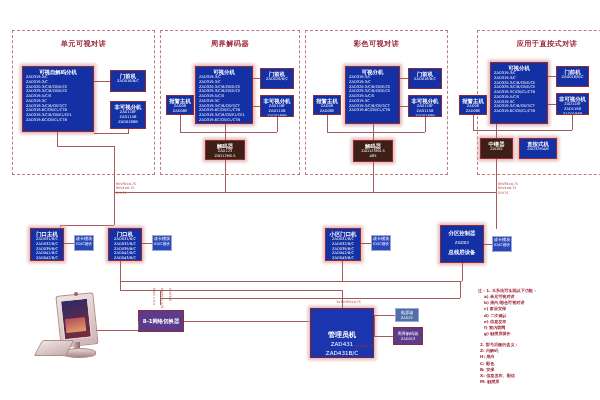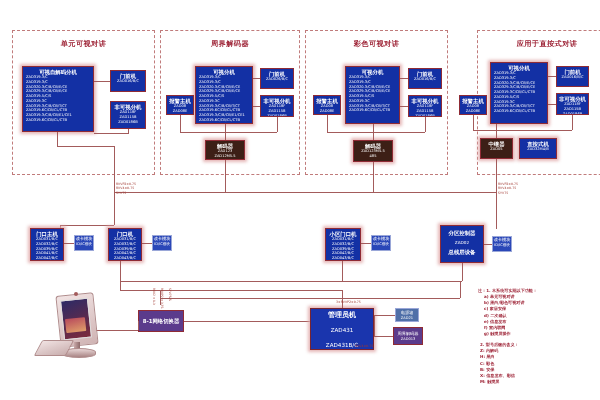--- a/index.html
+++ b/index.html
@@ -314,21 +314,21 @@
   <div class="cab vert" style="left:160px;top:288px;">RVVP2×0.75</div>
   <div class="cab vert" style="left:168px;top:288px;">SYV75-5</div>
 
   <div class="box purple" style="left:138px;top:310px;width:46px;height:22px;justify-content:center;">
     <div class="bt">8-1网络切换器</div>
   </div>
   <div class="ln lnh" style="left:184px;top:321px;width:126px;"></div>
   <div class="ln lnh" style="left:60px;top:330px;width:78px;"></div>
   <div class="ln lnv" style="left:138px;top:321px;height:9px;"></div>
 
-  <div class="box blue2 glow" style="left:310px;top:308px;width:64px;height:42px;justify-content:space-between;">
+  <div class="box blue2 glow" style="left:310px;top:308px;width:64px;height:50px;justify-content:flex-end;">
     <div class="bt big">管理员机</div>
     <div class="bl big">ZAD431</div>
     <div class="bl big">ZAD431B/C</div>
   </div>
   <div class="ln lnv" style="left:342px;top:298px;height:10px;"></div>
   <div class="cab" style="left:336px;top:300px;">3×RVVP2×0.75</div>
 
   <div class="box tealgray" style="left:395px;top:308px;width:24px;height:14px;justify-content:center;">
     <div class="bl mid">电源箱</div>
     <div class="bl">ZAD21</div>

